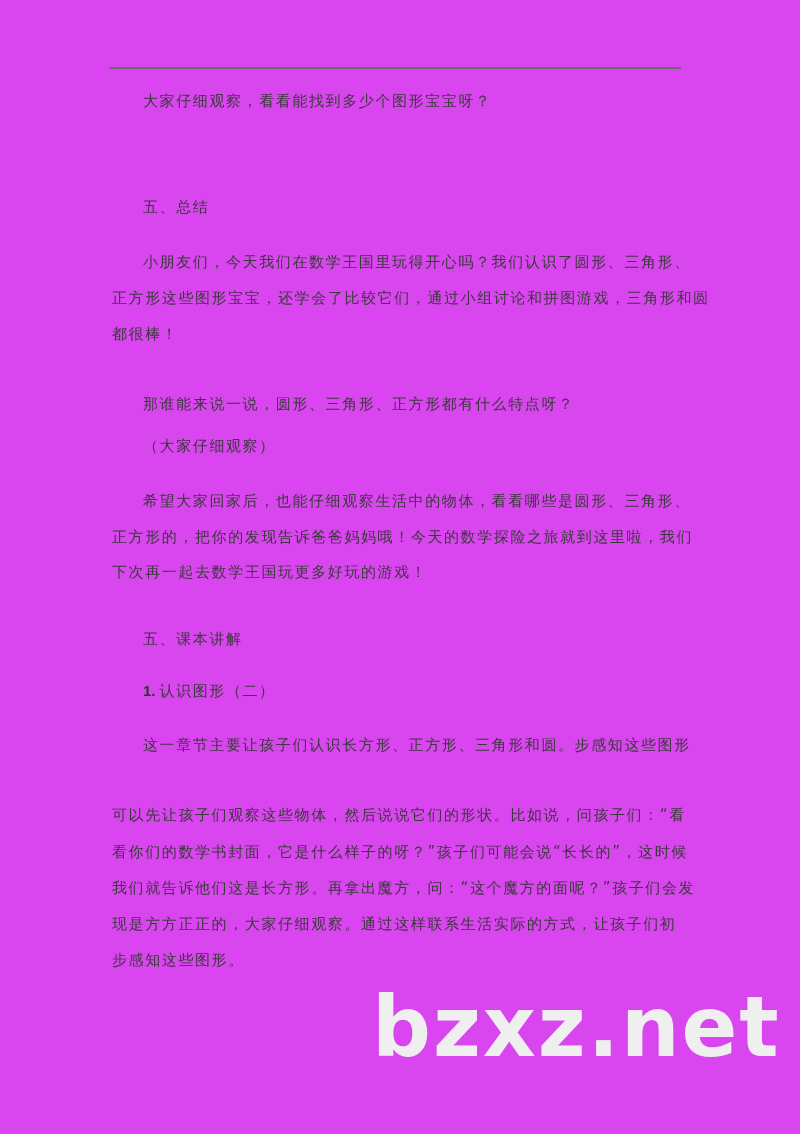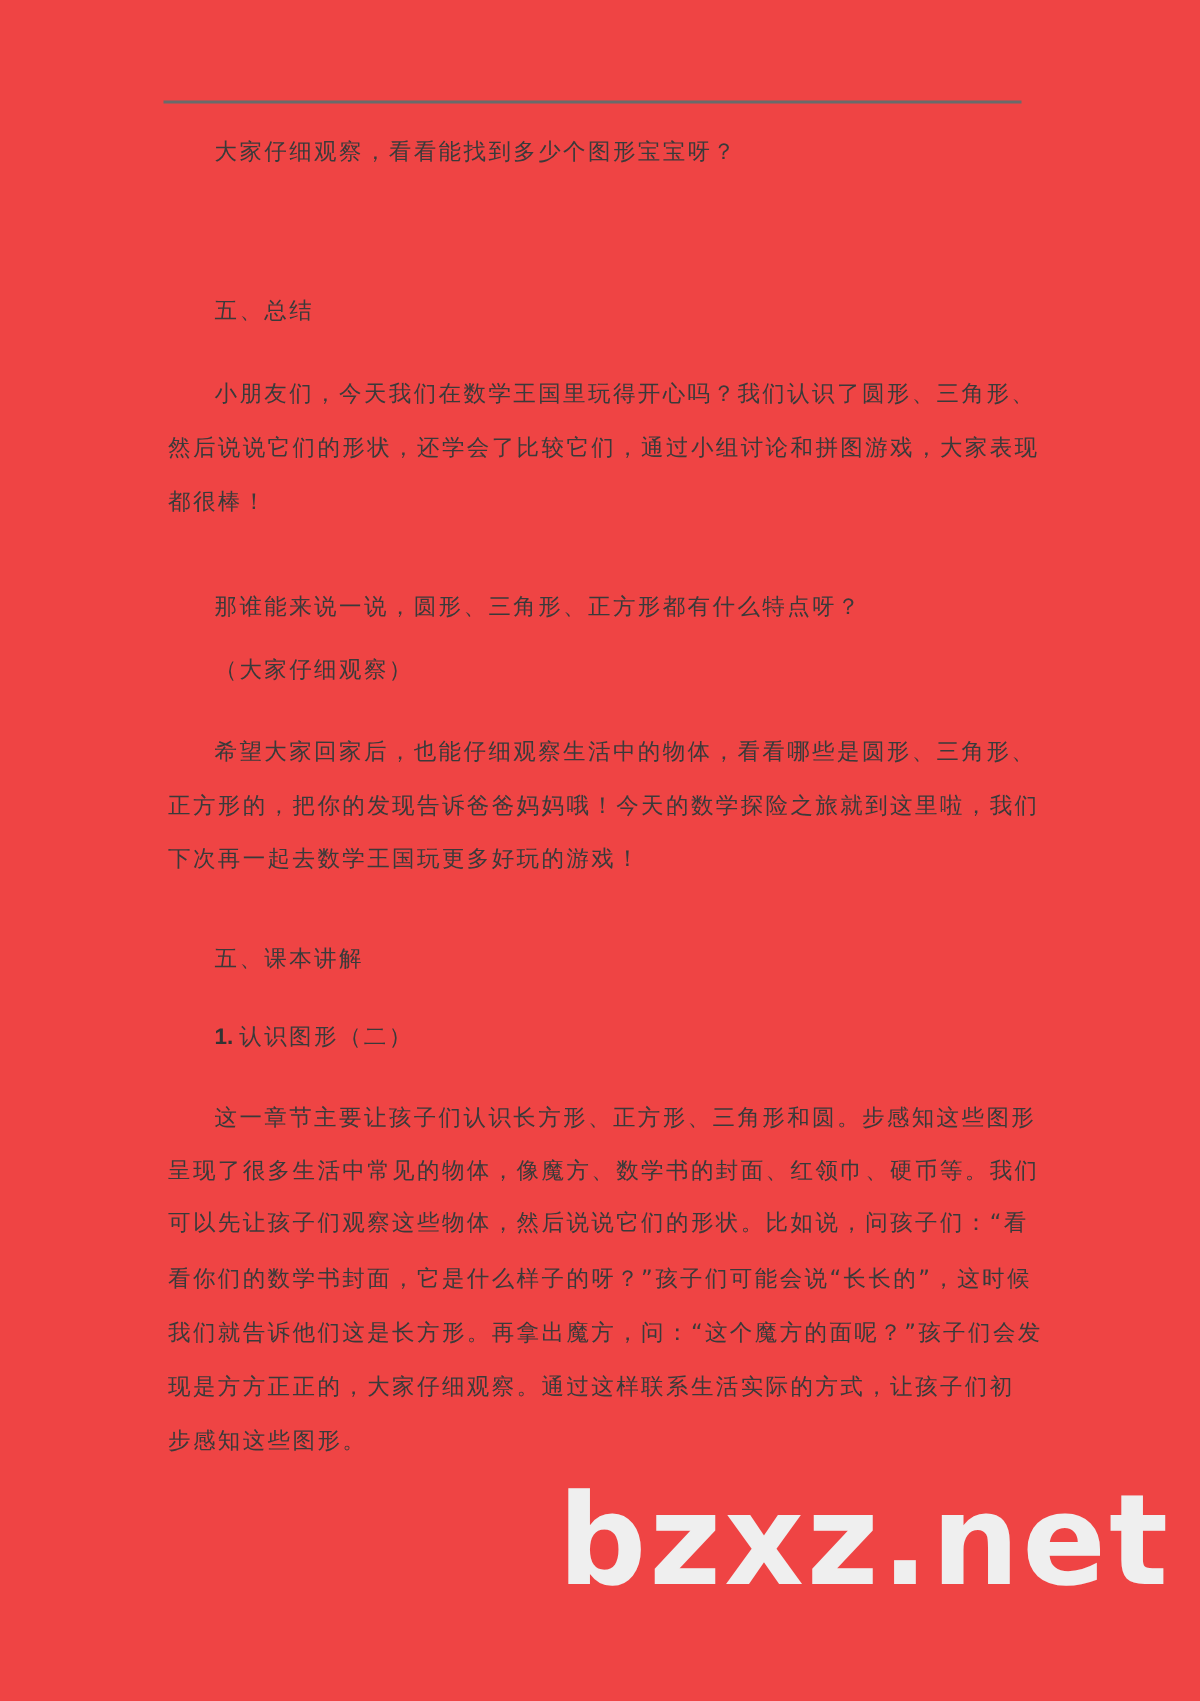--- a/index.html
+++ b/index.html
@@ -4,21 +4,21 @@
   <style>
     html, body { margin: 0; padding: 0; }
     body {
       width: 800px; height: 1134px;
       background: #ffffff;
       position: relative;
       overflow: hidden;
       font-family: "DejaVu Sans", "Liberation Sans", sans-serif;
       color: #3a3a3a;
     }
-    .page { position: absolute; left: 0; top: 0; width: 800px; height: 1134px; background: #ef4444; }
+    .page { position: absolute; left: 0; top: 0; width: 800px; height: 1134px; background: #d946ef; }
     .rule {
       position: absolute; left: 109px; top: 67px; width: 572px; height: 2px;
       background: #6a6a6a;
     }
     .line {
       position: absolute;
       font-size: 15px;
       letter-spacing: 1.6px;
       white-space: nowrap;
       line-height: 20px;
@@ -45,39 +45,38 @@
 
 <div class="page">
   <div class="rule"></div>
 
   <div class="line indent" style="top:91px">大家仔细观察，看看能找到多少个图形宝宝呀？</div>
 
 
   <div class="line indent" style="top:197px">五、总结</div>
 
   <div class="line indent" style="top:252px">小朋友们，今天我们在数学王国里玩得开心吗？我们认识了圆形、三角形、</div>
-  <div class="line flush" style="top:288px">然后说说它们的形状，还学会了比较它们，通过小组讨论和拼图游戏，大家表现</div>
+  <div class="line flush" style="top:288px">正方形这些图形宝宝，还学会了比较它们，通过小组讨论和拼图游戏，三角形和圆</div>
   <div class="line flush" style="top:324px">都很棒！</div>
 
   <div class="line indent" style="top:394px">那谁能来说一说，圆形、三角形、正方形都有什么特点呀？</div>
 
   <div class="line indent" style="top:436px">（大家仔细观察）</div>
 
   <div class="line indent" style="top:491px">希望大家回家后，也能仔细观察生活中的物体，看看哪些是圆形、三角形、</div>
   <div class="line flush" style="top:527px">正方形的，把你的发现告诉爸爸妈妈哦！今天的数学探险之旅就到这里啦，我们</div>
   <div class="line flush" style="top:562px">下次再一起去数学王国玩更多好玩的游戏！</div>
 
   <div class="line indent" style="top:629px">五、课本讲解</div>
 
   <div class="line indent" style="top:681px">
     <span class="num">1.</span><span>认识图形（二）</span>
   </div>
 
   <div class="line indent" style="top:735px">这一章节主要让孩子们认识长方形、正方形、三角形和圆。步感知这些图形</div>
-  <div class="line flush" style="top:770px">呈现了很多生活中常见的物体，像魔方、数学书的封面、红领巾、硬币等。我们</div>
   <div class="line flush" style="top:842px">看你们的数学书封面，它是什么样子的呀？”孩子们可能会说“长长的”，这时候</div>
   <div class="line flush" style="top:805px">可以先让孩子们观察这些物体，然后说说它们的形状。比如说，问孩子们：“看</div>
   <div class="line flush" style="top:878px">我们就告诉他们这是长方形。再拿出魔方，问：“这个魔方的面呢？”孩子们会发</div>
   <div class="line flush" style="top:914px">现是方方正正的，大家仔细观察。通过这样联系生活实际的方式，让孩子们初</div>
   <div class="line flush" style="top:950px">步感知这些图形。</div>
 
   <div class="watermark">bzxz.net</div>
 </div>
 
 </body></html>

